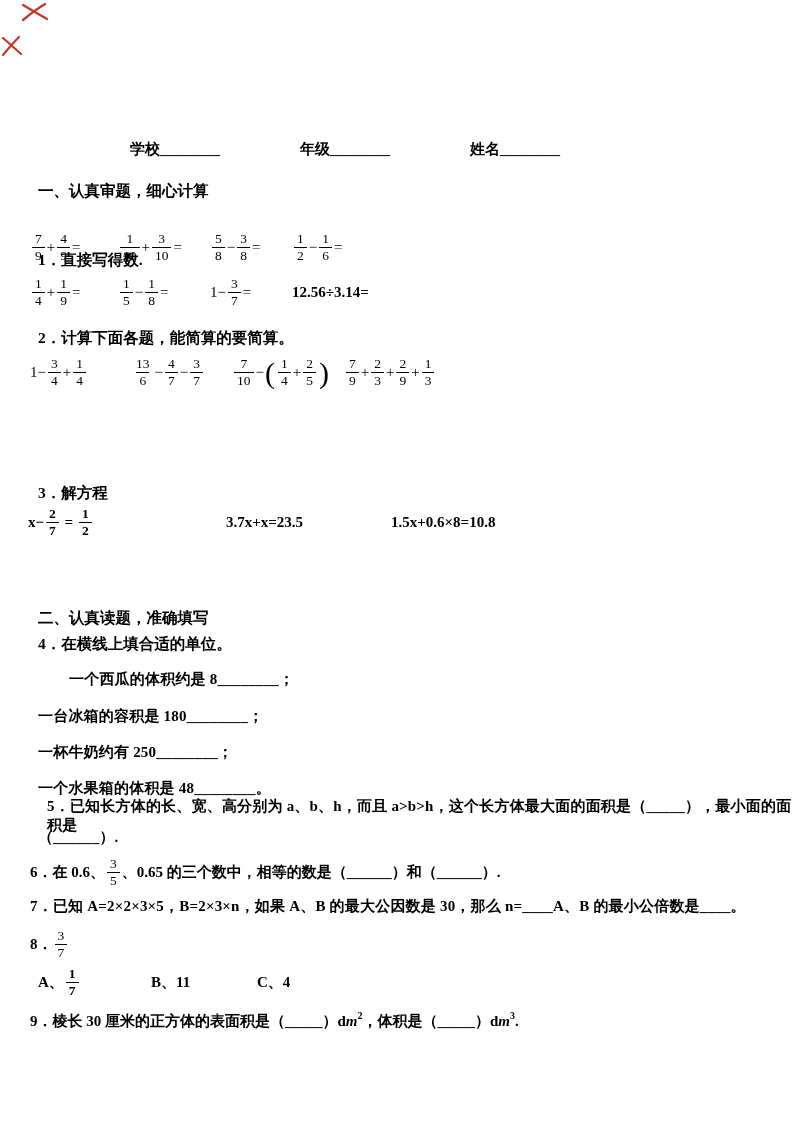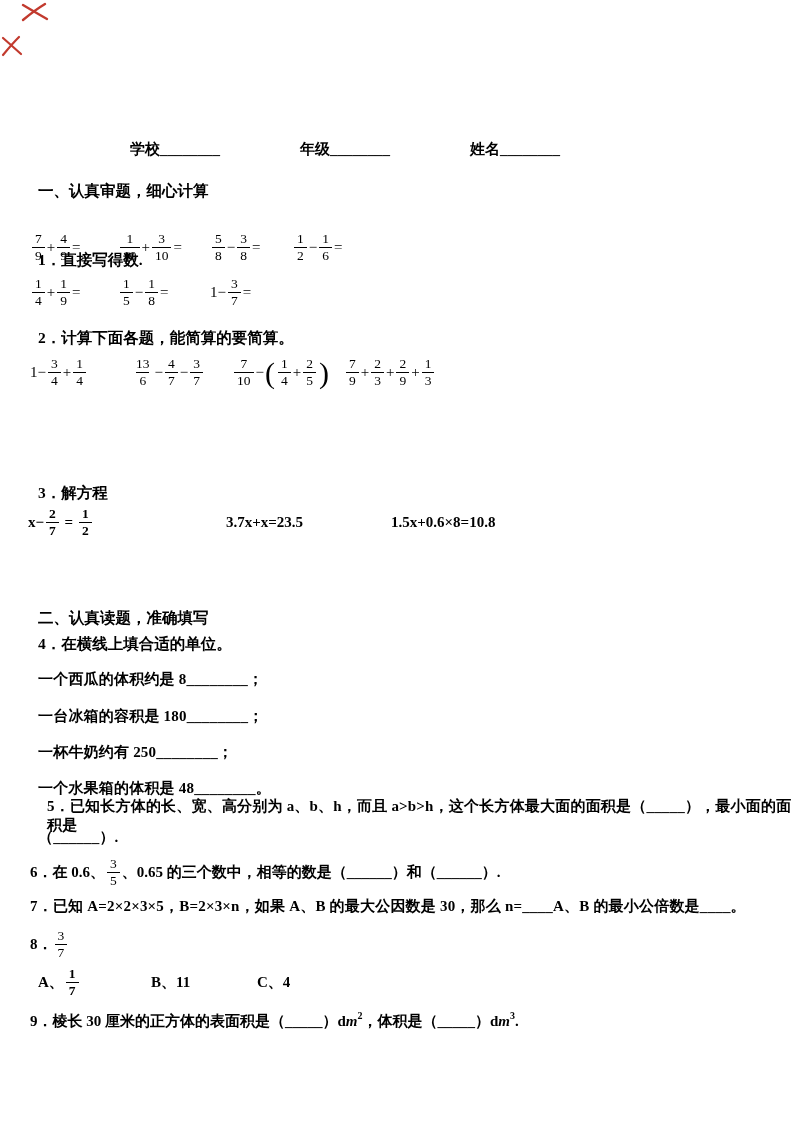--- a/index.html
+++ b/index.html
@@ -142,20 +142,23 @@
         <span class="tk">=</span>
       </span>
     <span class="expr">
         <span class="tk">1−</span>
         <span class="fr">
           <span class="fn">3</span>
           <span class="fd">7</span>
         </span>
         <span class="tk">=</span>
       </span>
+    <span class="expr b">
+        <span class="tk">12.56÷3.14=</span>
+      </span>
   </div>
 
   <div class="abs qlabel" style="top:328px;">2．计算下面各题，能简算的要简算。</div>
 
   <div class="abs grid-q2" style="top:356px;left:30px;width:560px;">
     <span class="expr">
         <span class="tk">1−</span>
         <span class="fr">
           <span class="fn">3</span>
           <span class="fd">4</span>
@@ -243,21 +246,21 @@
       </span>
     <span class="expr b">
         <span class="tk">1.5x+0.6×8=10.8</span>
       </span>
   </div>
 
   <div class="abs heading" style="top:608px;">二、认真读题，准确填写</div>
 
   <div class="abs qlabel" style="top:634px;">4．在横线上填合适的单位。</div>
 
-  <div class="abs para" style="top:670px;">一个西瓜的体积约是 8________；</div>
+  <div class="abs para" style="top:670px;margin-left:31px;">一个西瓜的体积约是 8________；</div>
   <div class="abs para" style="top:707px;">一台冰箱的容积是 180________；</div>
   <div class="abs para" style="top:743px;">一杯牛奶约有 250________；</div>
   <div class="abs para" style="top:779px;">一个水果箱的体积是 48________。</div>
 
   <div class="abs para" style="top:797px;left:30px;width:745px;margin-left:17px;">5．已知长方体的长、宽、高分别为 a、b、h，而且 a&gt;b&gt;h，这个长方体最大面的面积是（_____），最小面的面积是</div>
   <div class="abs para" style="top:828px;">（______）.</div>
 
   <div class="abs expr cnb" style="top:848px;left:30px;margin-top:8px;">
       <span class="tk">6．在 0.6、</span>
       <span class="fr">

